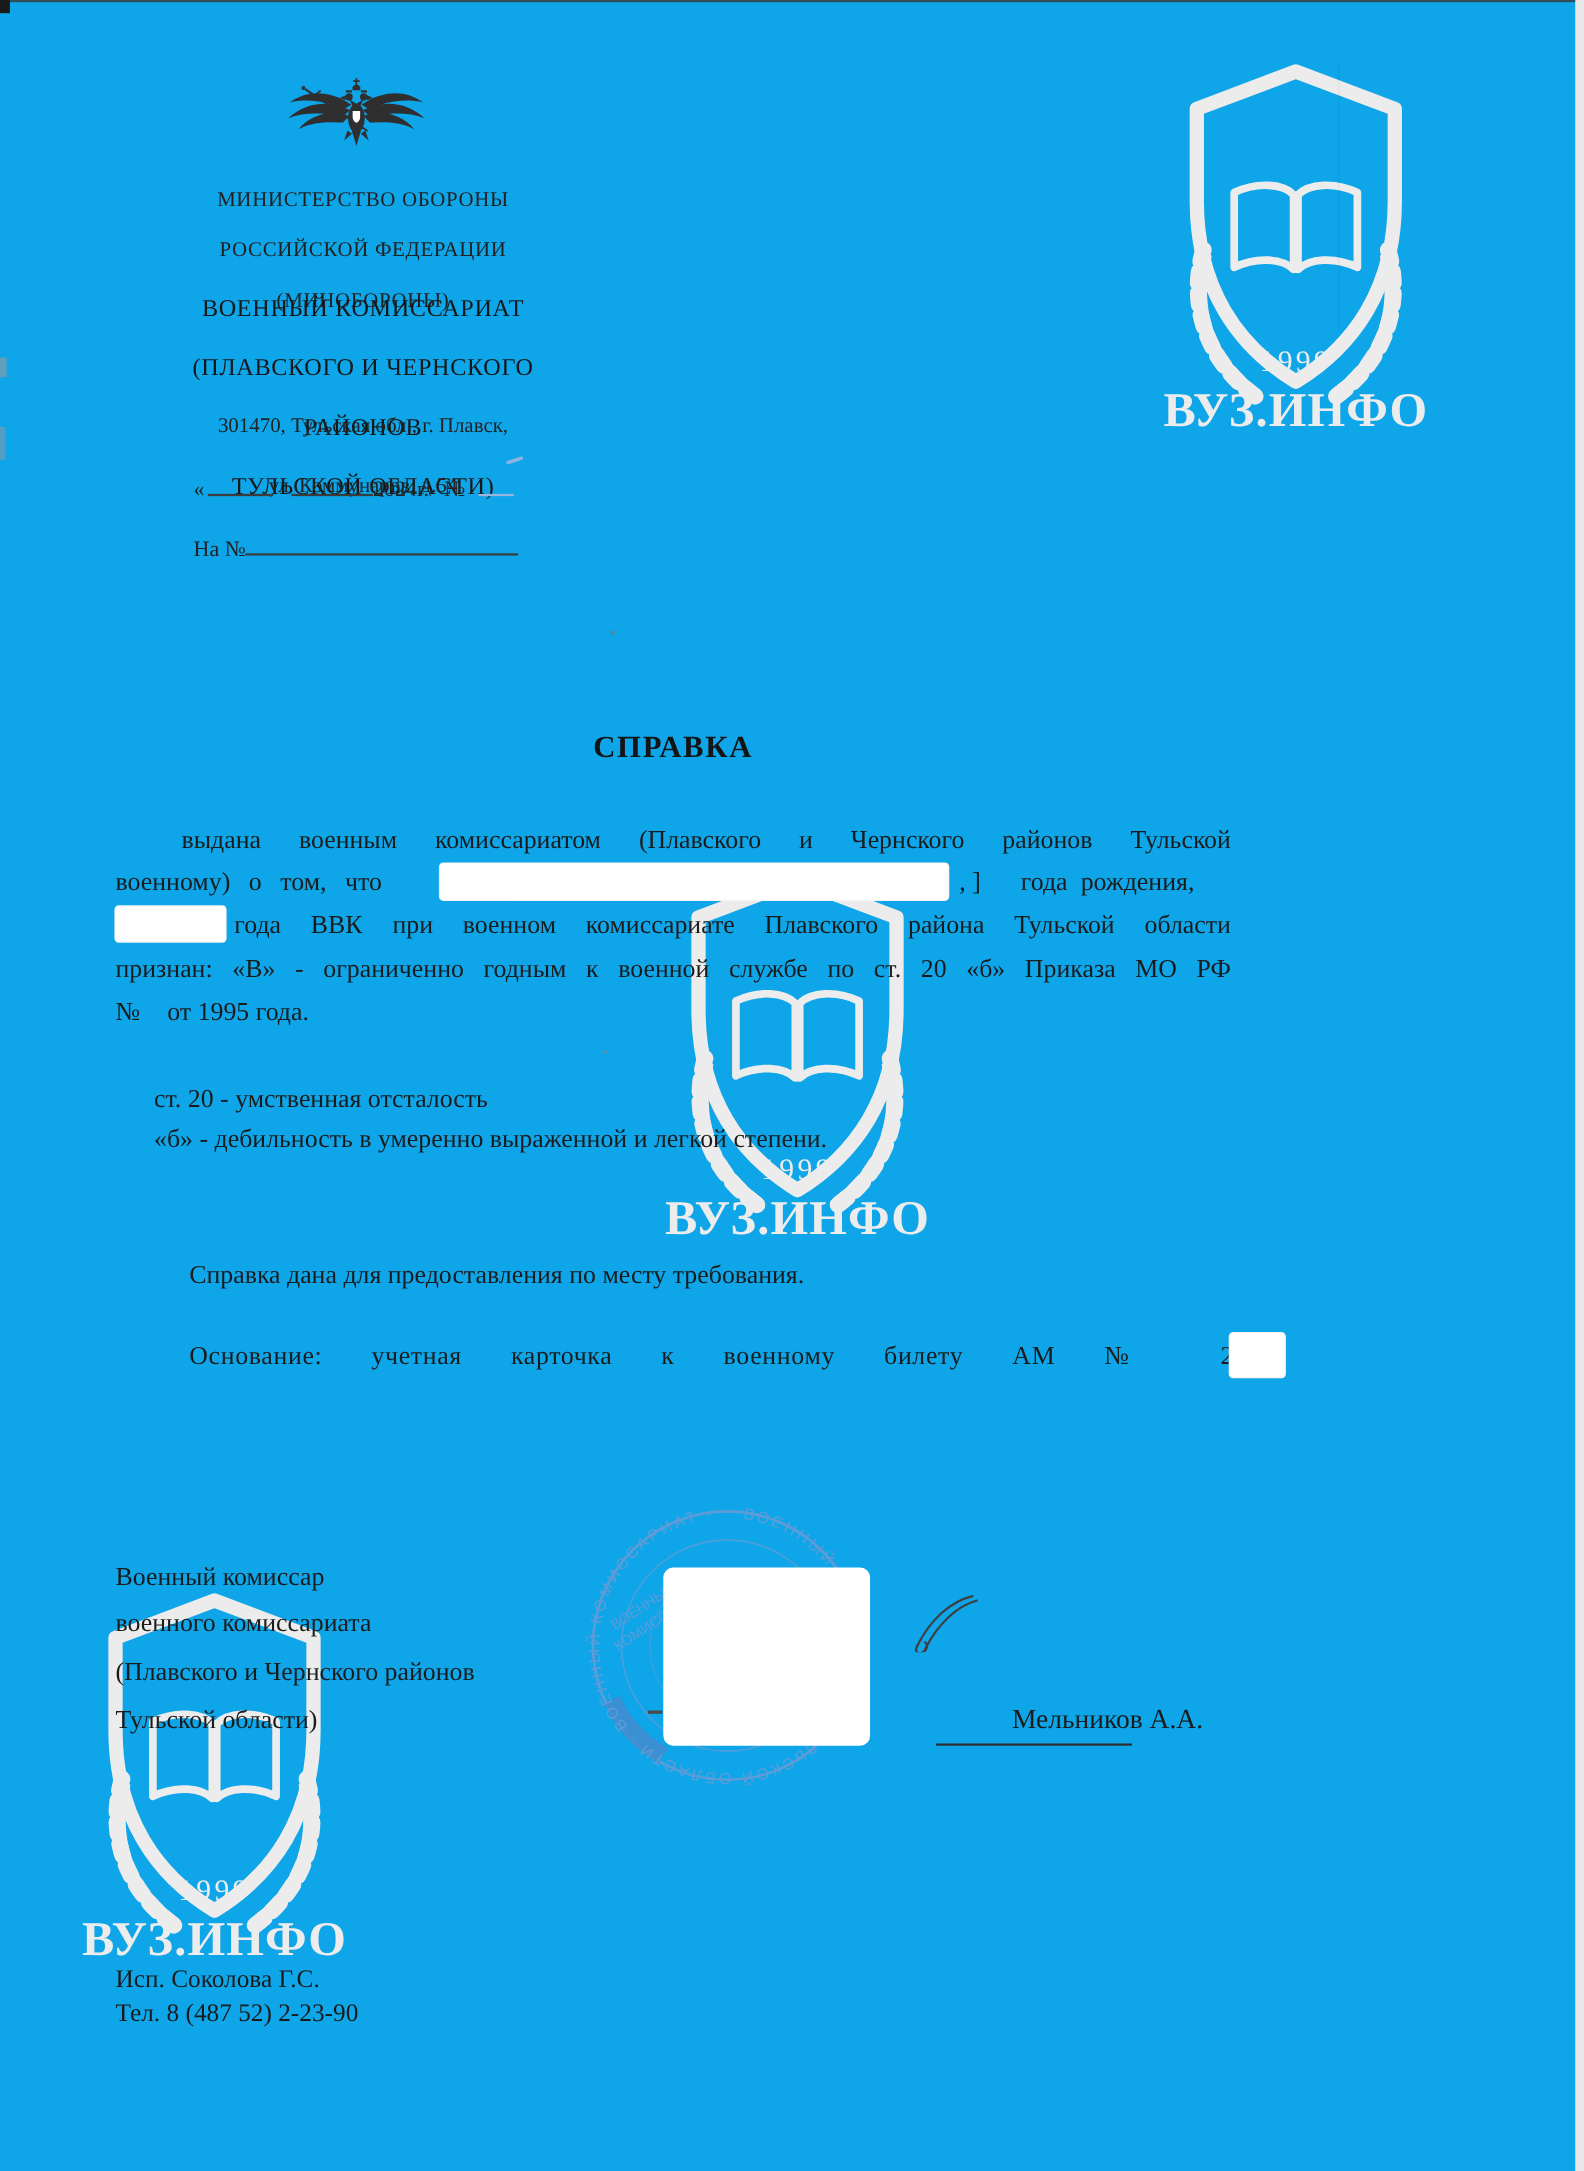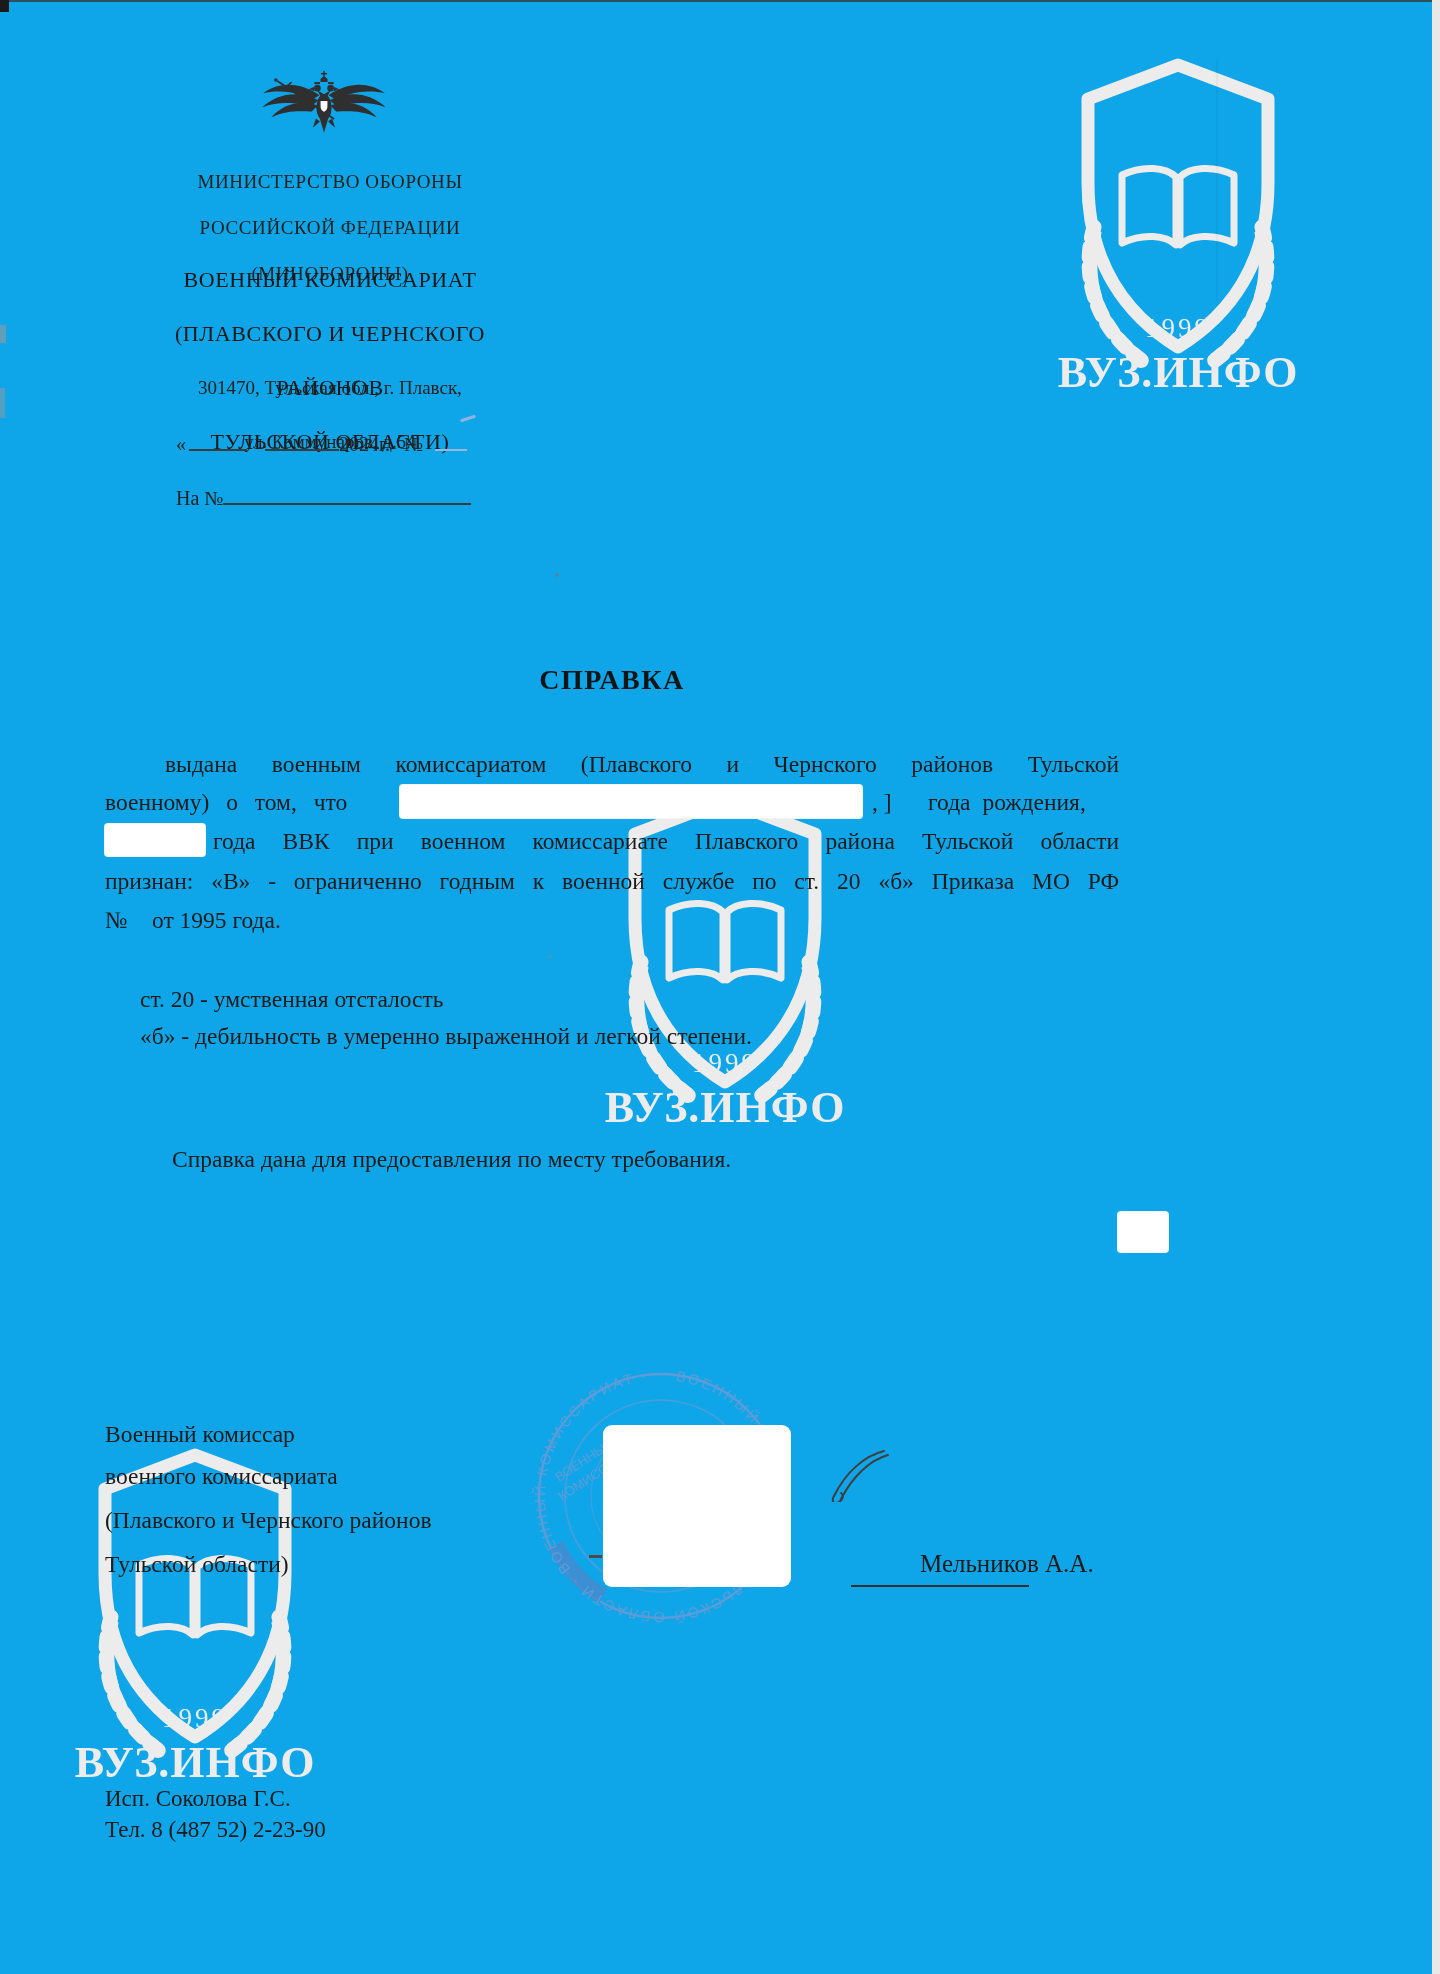--- a/index.html
+++ b/index.html
@@ -145,20 +145,21 @@
   <div class="line just" style="left:105px;top:868px;width:1014px">признан: «В» - ограниченно годным к военной службе по ст. 20 «б» Приказа МО РФ</div>
 
   <div class="line" style="left:105px;top:907px">№</div>
   <div class="line" style="left:152px;top:907px">от 1995 года.</div>
 
   <div class="line" style="left:140px;top:986px">ст. 20 - умственная отсталость</div>
   <div class="line" style="left:140px;top:1023px">«б» -  дебильность в умеренно выраженной и легкой степени.</div>
 
   <div class="line" style="left:172px;top:1146px">Справка дана для предоставления по месту требования.</div>
 
+  <div class="line just" style="left:172px;top:1220px;width:950px;letter-spacing:.6px">Основание: учетная карточка к военному билету АМ № 2</div>
   <div class="redact" style="left:1118px;top:1212px;width:50px;height:40px"></div>
 
   <svg class="stamp" width="276" height="276" viewBox="0 0 276 276">
     <defs>
       <path id="stampring" d="M138,22 a116,116 0 1 1 -0.01,0"></path>
     </defs>
     <g opacity="0.88">
       <circle cx="138" cy="138" r="122" fill="none" stroke="#6a9bd5" stroke-width="2.4"></circle>
       <circle cx="138" cy="138" r="96" fill="none" stroke="#6a9bd5" stroke-width="1.6" opacity="0.75"></circle>
       <circle cx="138" cy="138" r="70" fill="none" stroke="#6a9bd5" stroke-width="1.2" opacity="0.6"></circle>

